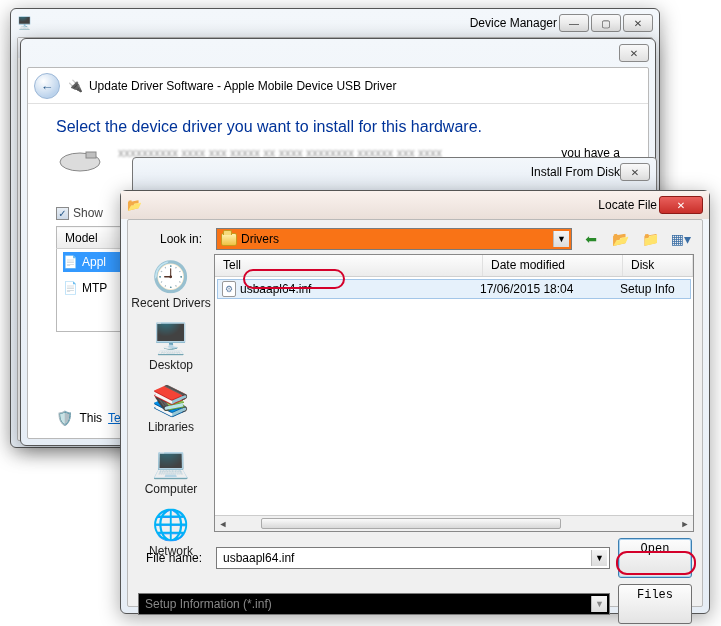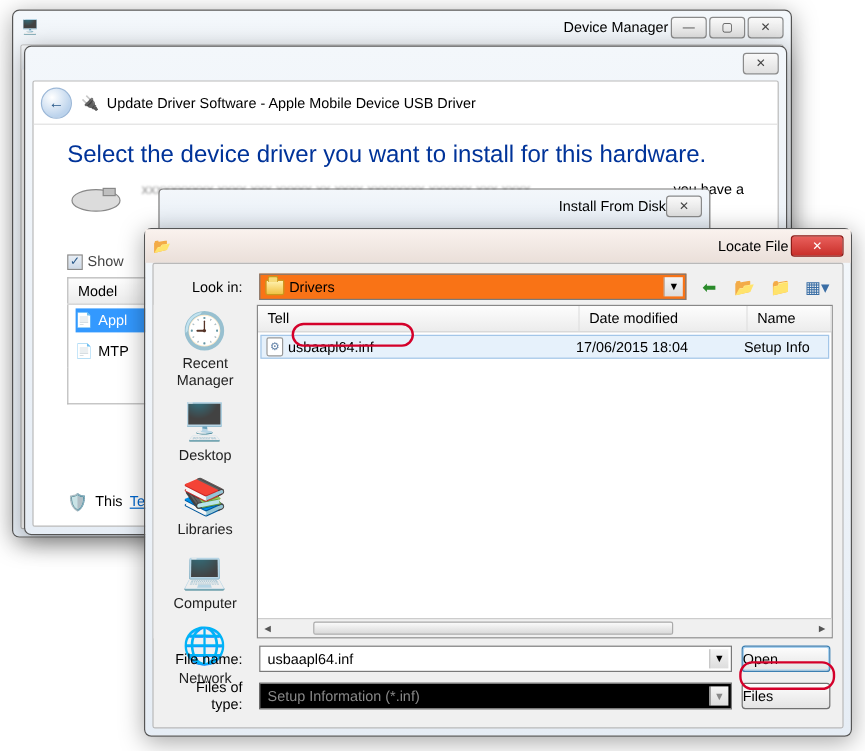--- a/index.html
+++ b/index.html
@@ -16,34 +16,34 @@
 
   
   #dm { left:10px; top:8px; width:650px; height:440px; }
   #dm .menubar { position:absolute; top:0; left:0; right:0; height:20px; background:linear-gradient(#fbfdff,#eef3f9); padding:2px 6px; color:#6a6a6a; font-size:11px;}
   
   
   #wiz { left:20px; top:38px; width:636px; height:408px; }
   #wiz .client { background:#fff; }
   #wiz .navrow { height:36px; display:flex; align-items:center; padding:0 6px; border-bottom:1px solid #e0e0e0;}
   #wiz .navrow .back { width:26px; height:26px; border-radius:50%; border:1px solid #9bb7d7; background:radial-gradient(circle at 35% 30%, #fff, #bcd3ec 70%); display:flex; align-items:center; justify-content:center; color:#2a5a8a; font-size:13px;}
-  #wiz h1 { color:#003399; font-weight:400; font-size:20px; margin:14px 0 10px 0;}
+  #wiz h1 { color:#003399; font-weight:400; font-size:16px; margin:14px 0 10px 0;}
   #wiz .body { padding:0 28px; }
   #wiz .hw-icon { width:48px; height:30px; }
   #wiz .showchk { display:flex; align-items:center; gap:4px; color:#444; margin:30px 0 6px;}
   #wiz table.models { border:1px solid #b9b9b9; width:100%; border-collapse:collapse; }
   #wiz table.models th { background:linear-gradient(#fdfdfd,#ececec); text-align:left; font-weight:400; padding:3px 8px; border-bottom:1px solid #cfcfcf; height:22px;}
   #wiz table.models td { padding:3px 6px; }
   #wiz .mrow { height:20px; display:flex; align-items:center; gap:4px;}
   #wiz .mrow.sel { background:#3399ff; color:#fff; }
   #wiz .foot { position:absolute; bottom:12px; left:28px; display:flex; align-items:center; gap:6px; }
   #wiz a { color:#0066cc; text-decoration:underline; }
 
   
-  #ifd { position:absolute; left:132px; top:157px; width:460px; height:40px; background:linear-gradient(#f3f7fb,#e6edf5); border:1px solid #777; border-radius:4px 4px 0 0;}
+  #ifd { position:absolute; left:132px; top:157px; width:525px; height:40px; background:linear-gradient(#f3f7fb,#e6edf5); border:1px solid #777; border-radius:4px 4px 0 0;}
   #ifd .titlebar{height:28px;}
   #ifd .winbtn{margin-left:auto;}
 
   
   #lf { left:120px; top:190px; width:590px; height:424px; }
   #lf .titlebar { background:linear-gradient(#faf2ee,#eadfd9);}
   #lf .client { background:#f0f0f0; }
   .lf-top { display:flex; align-items:center; gap:8px; padding:8px 10px 4px; }
   .lf-top label { width:70px; text-align:right; padding-right:6px;}
   .lf-top .lookin { flex:1; height:22px; border:1px solid #7a7a7a; background:#f97316; display:flex; align-items:center; padding:0 4px; gap:4px; position:relative;}
@@ -61,21 +61,21 @@
   .fl-row .c-name{flex:1; display:flex; align-items:center; gap:4px; padding-left:4px;} .fl-row .c-date{width:140px;} .fl-row .c-type{width:70px;}
   .scroll-h { position:absolute; left:0; right:0; bottom:0; height:16px; background:#f0f0f0; border-top:1px solid #ccc; display:flex;}
   .scroll-h .thumb{ margin:2px auto 2px 30px; width:300px; background:linear-gradient(#fafafa,#d9d9d9); border:1px solid #aaa; border-radius:2px;}
   .scroll-h .arr{ width:16px; display:flex; align-items:center; justify-content:center; font-size:9px; color:#555;}
   .lf-bottom { padding:6px 10px 0; }
   .lf-row { display:flex; align-items:center; gap:8px; margin-bottom:6px;}
   .lf-row label { width:70px; text-align:right; padding-right:6px;}
   .txtcombo { flex:1; height:22px; border:1px solid #7a7a7a; background:#fff; display:flex; align-items:center; padding:0 6px; position:relative;}
   .txtcombo.dis{ background:#000000; color:#888;}
   .txtcombo .dd{ position:absolute; right:2px; top:2px; bottom:2px; width:16px; background:linear-gradient(#f4f4f4,#ddd); border-left:1px solid #bbb; display:flex; align-items:center; justify-content:center; font-size:9px;}
-  .btn { width:74px; height:22px; border:1px solid #707070; background:linear-gradient(#fdfdfd,#e4e4e4); border-radius:3px; text-align:left; line-height:20px;}
+  .btn { width:74px; height:40px; border:1px solid #707070; background:linear-gradient(#fdfdfd,#e4e4e4); border-radius:3px; text-align:center; line-height:20px;font-family:Liberation Mono, monospace;}
   .btn.def { border:1px solid #3c7fb1; box-shadow:0 0 0 1px #a7d1f0 inset;}
 
   .ring-red { position:absolute; border:2.5px solid #d4002a; border-radius:11px; pointer-events:none;}
 
   
   .folder-ic{ width:16px; height:13px; background:linear-gradient(#fff2b0,#f0c244); border:1px solid #c79a1e; border-radius:2px; position:relative;}
   .folder-ic:before{content:""; position:absolute; top:-4px; left:1px; width:7px; height:4px; background:#f6da7a; border:1px solid #c79a1e; border-bottom:none; border-radius:2px 2px 0 0;}
   .inf-ic{ width:14px; height:16px; background:#fff; border:1px solid #999; border-radius:2px; position:relative; font-size:8px; display:flex; align-items:center; justify-content:center;}
   .inf-ic:after{content:"⚙"; font-size:9px; color:#5b7ca3;}
   .shield-ic{color:#2a72b5; font-size:14px;}
@@ -185,31 +185,31 @@
         <span class="dd">▼</span>
       </div>
       <span class="tb-btn" style="color:#2a8a2a">⬅</span>
       <span class="tb-btn" style="color:#d79a13">📂</span>
       <span class="tb-btn" style="color:#d79a13">📁</span>
       <span class="tb-btn" style="color:#3a6ea5">▦▾</span>
     </div>
 
     <div class="lf-main">
       <div class="places">
-        <div class="place"><div class="pic">🕘</div><span>Recent Manager</span></div>
+        <div class="place"><div class="pic">🕘</div><span>Recent Drivers</span></div>
         <div class="place"><div class="pic">🖥️</div><span>Desktop</span></div>
         <div class="place"><div class="pic">📚</div><span>Libraries</span></div>
         <div class="place"><div class="pic">💻</div><span>Computer</span></div>
         <div class="place"><div class="pic">🌐</div><span>Network</span></div>
       </div>
       <div class="filelist">
         <div class="fl-head">
           <div class="c-name">Tell</div>
           <div class="c-date">Date modified</div>
-          <div class="c-type">Name</div>
+          <div class="c-type">Disk</div>
         </div>
         <div class="fl-row">
           <div class="c-name">
               <span class="inf-ic"></span>
               <span>usbaapl64.inf</span>
             </div>
           <div class="c-date">17/06/2015 18:04</div>
           <div class="c-type">Setup Info</div>
         </div>
         <div class="scroll-h">
@@ -223,21 +223,20 @@
     <div class="lf-bottom">
       <div class="lf-row">
         <label>File name:</label>
         <div class="txtcombo">
           <span>usbaapl64.inf</span>
           <span class="dd">▼</span>
         </div>
         <div class="btn def">Open</div>
       </div>
       <div class="lf-row">
-        <label>Files of type:</label>
         <div class="txtcombo dis">
           <span>Setup Information (*.inf)</span>
           <span class="dd">▼</span>
         </div>
         <div class="btn">Files</div>
       </div>
     </div>
   </div>
 
   <div class="ring-red" style="left:122px; top:78px; width:102px; height:20px;"></div>

